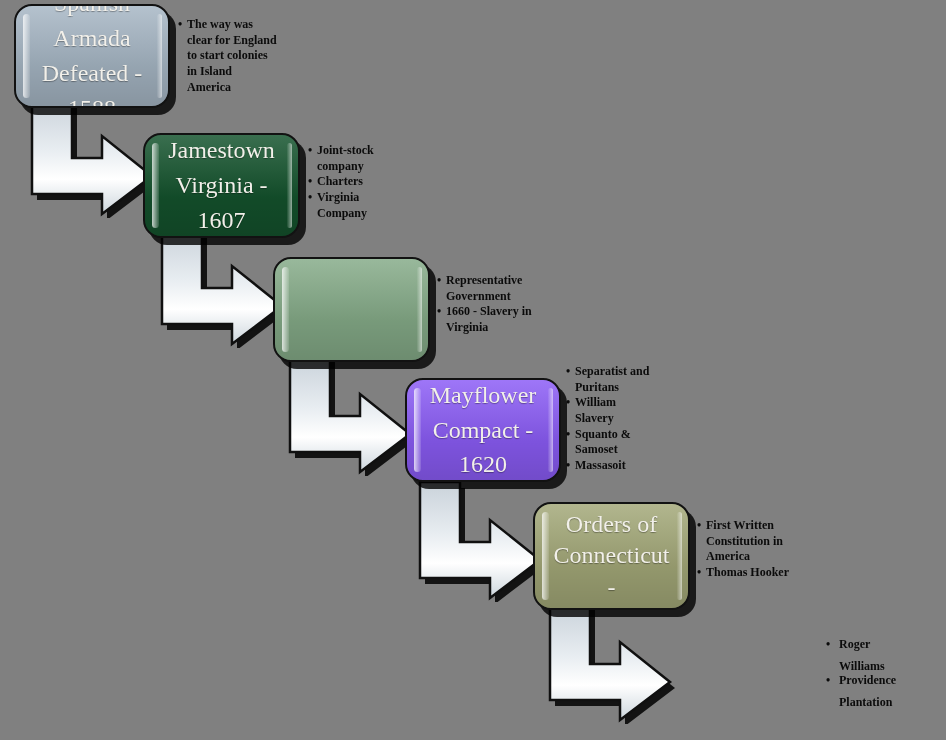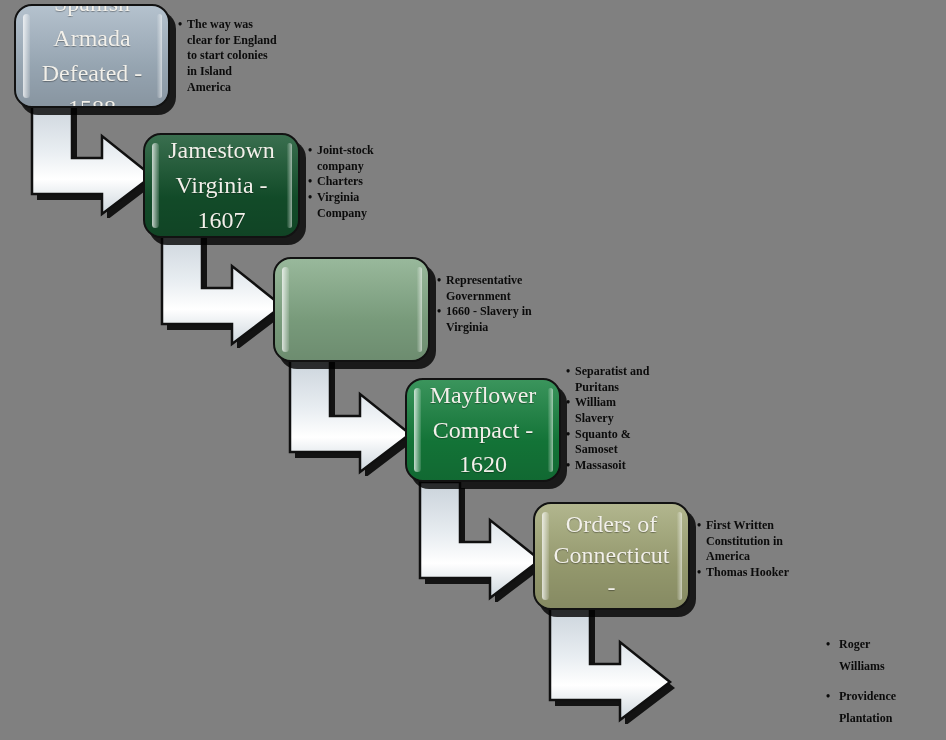--- a/index.html
+++ b/index.html
@@ -215,21 +215,21 @@
     <div class="gloss-left"></div>
     <div class="gloss-right"></div>
   </div>
   <div class="notes" style="left:437px; top:273px; width:115px;">
     <span class="note-item"><span class="dot">•</span><span>Representative</span></span>
     <span class="note-item"><span>Government</span></span>
     <span class="note-item"><span class="dot">•</span><span>1660 - Slavery in</span></span>
     <span class="note-item"><span>Virginia</span></span>
   </div>
 
-  <div class="node" style="left: 405px; top: 378px; width: 156px; height: 104px; background: #15803d;">
+  <div class="node" style="left: 405px; top: 378px; width: 156px; height: 104px; background: #8b5cf6;">
     <div class="shade"></div>
     <div class="gloss-left"></div>
     <div class="gloss-right"></div>
     <div class="inner">
       <div>Mayflower</div>
       <div>Compact - 1620</div>
     </div>
   </div>
   <div class="notes" style="left:566px; top:364px; width:110px;">
     <span class="note-item"><span class="dot">•</span><span>Separatist and</span></span>
@@ -254,18 +254,18 @@
   </div>
   <div class="notes" style="left:697px; top:518px; width:115px;">
     <span class="note-item"><span class="dot">•</span><span>First Written</span></span>
     <span class="note-item"><span>Constitution in</span></span>
     <span class="note-item"><span>America</span></span>
     <span class="note-item"><span class="dot">•</span><span>Thomas Hooker</span></span>
   </div>
 
   <div class="notes spaced" style="left:826px; top:637px; width:110px;">
     <span class="note-item"><span class="dot">•</span><span>Roger</span></span>
-    <span class="note-item" style="margin-bottom:16px;"><span>Williams</span></span>
+    <span class="note-item" style="margin-bottom:0;"><span>Williams</span></span>
     <span class="note-item"><span class="dot">•</span><span>Providence</span></span>
     <span class="note-item"><span>Plantation</span></span>
   </div>
 
 </div>
 
 </body></html>

